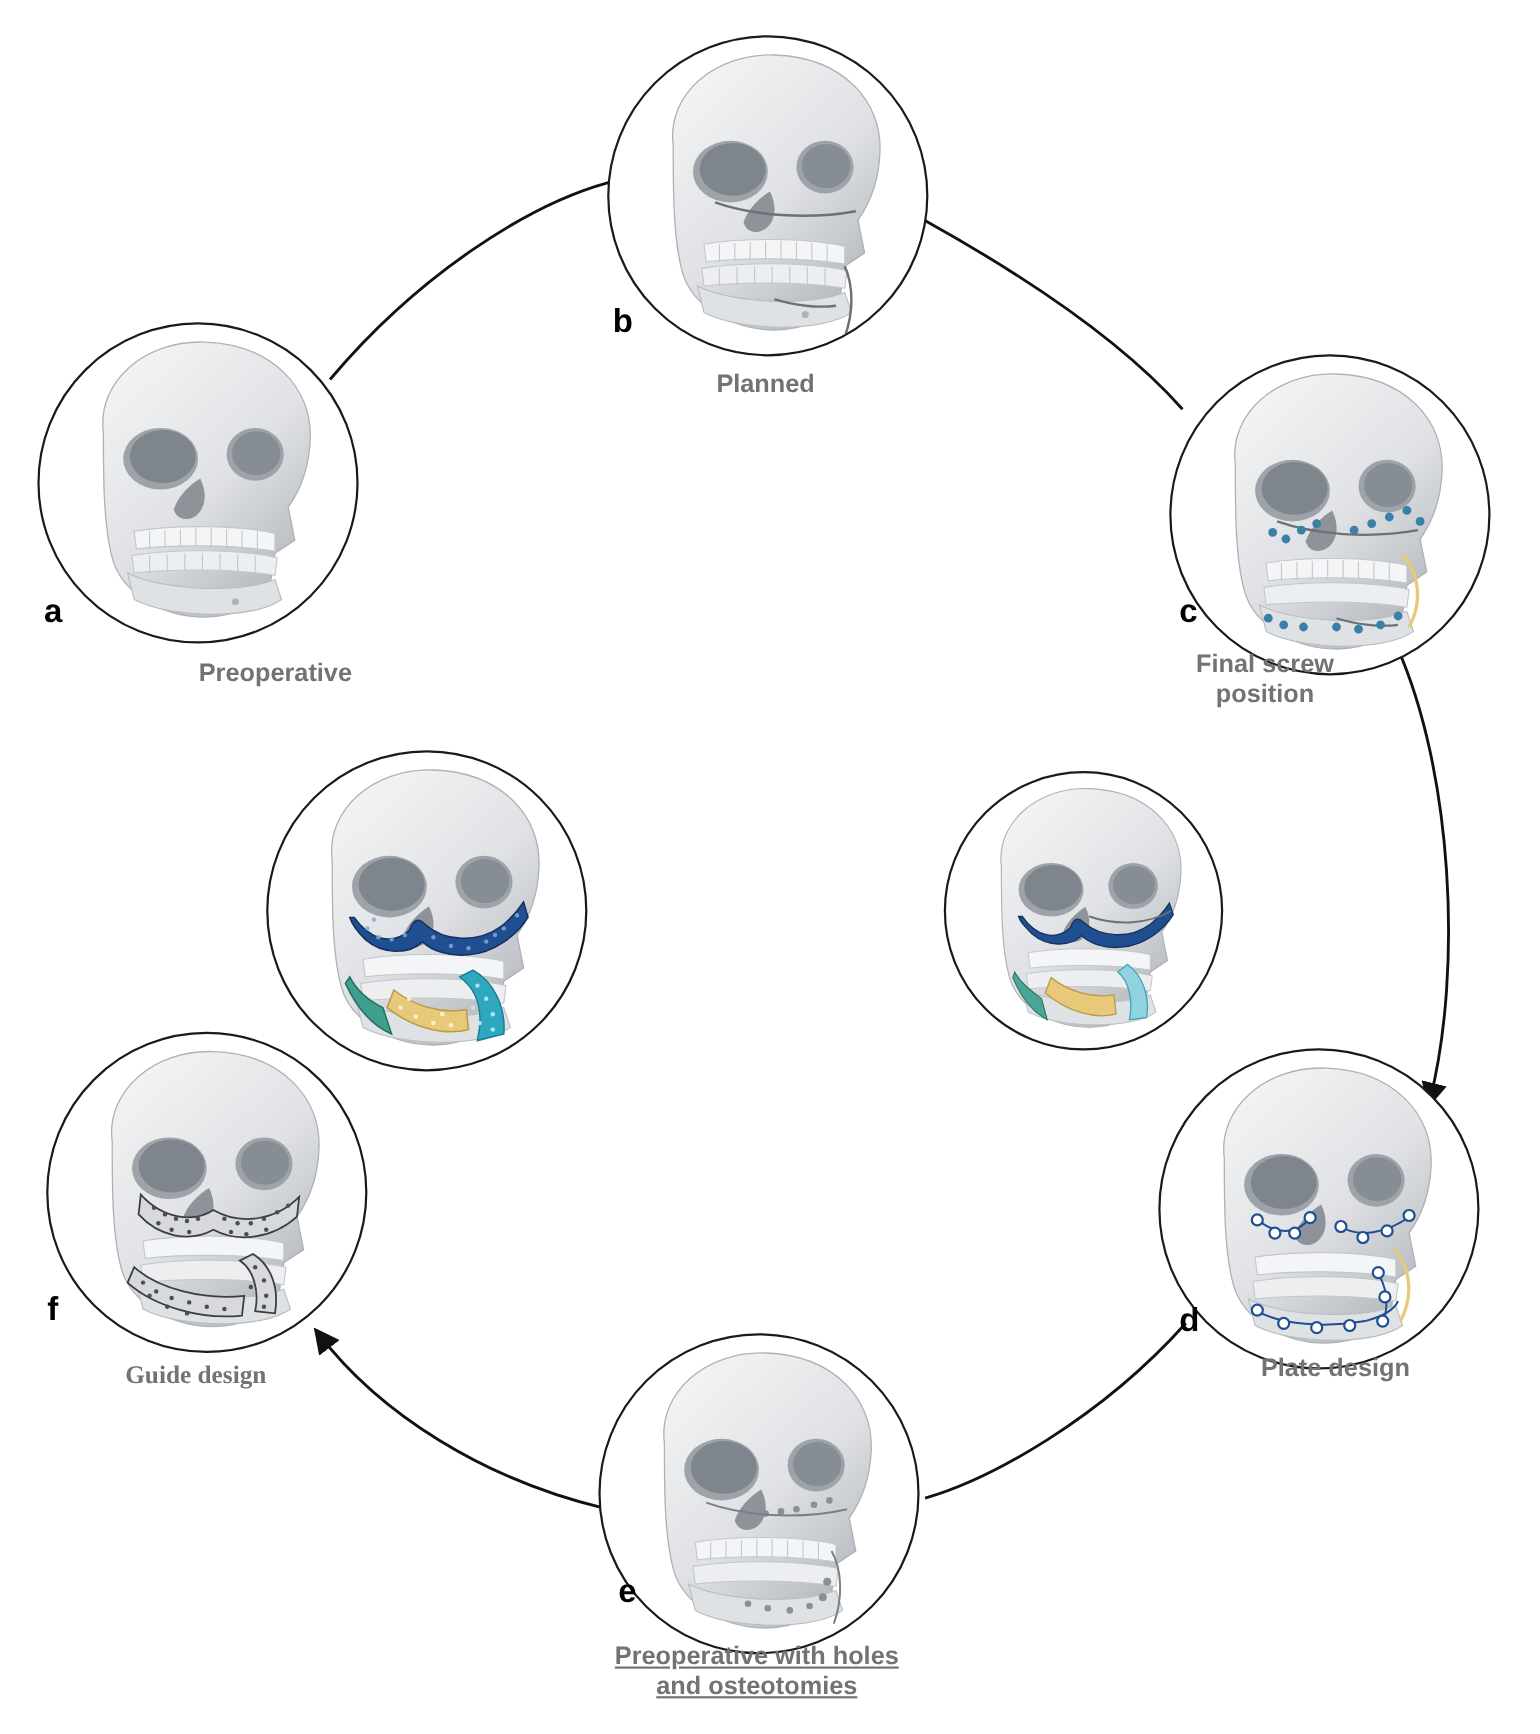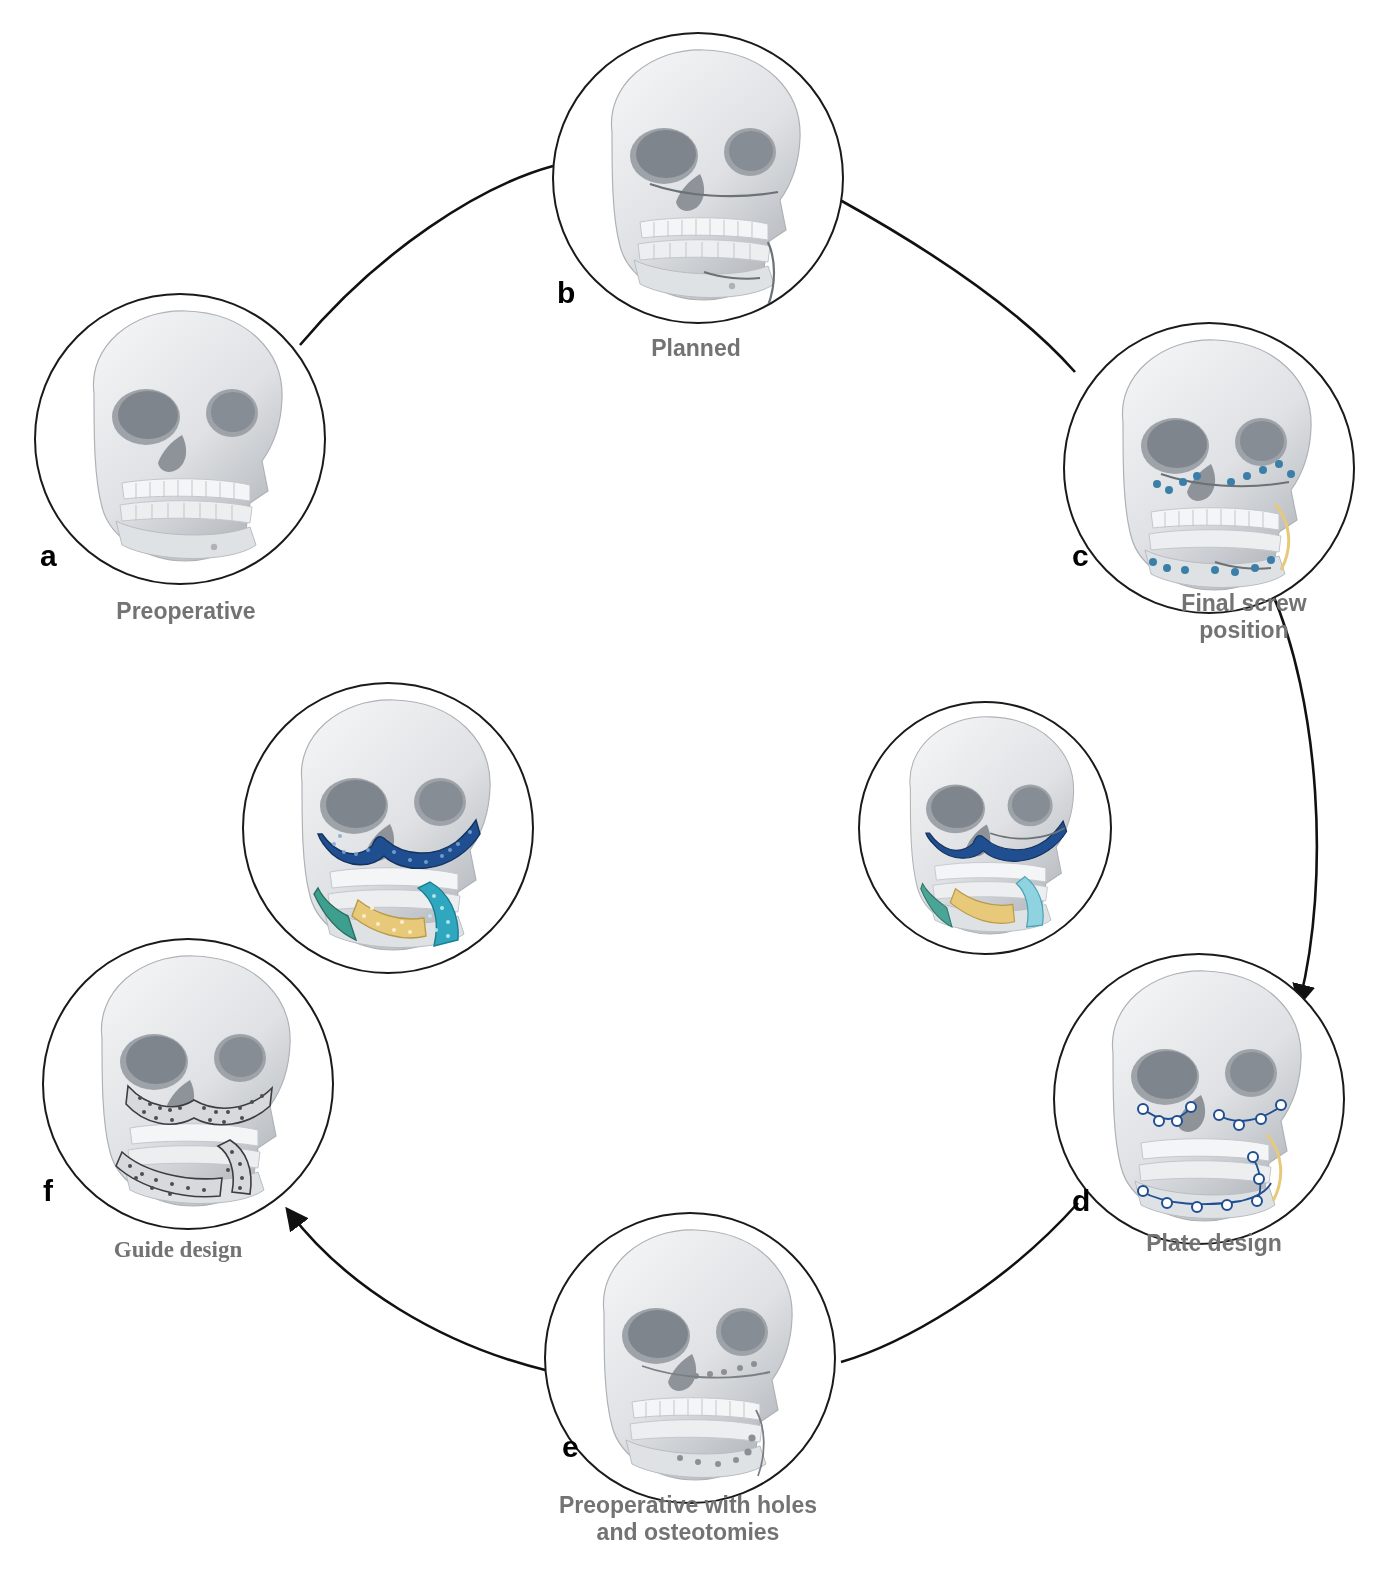--- a/index.html
+++ b/index.html
@@ -126,21 +126,21 @@
               <line x1="180" y1="209" x2="180" y2="225"></line>
             <line x1="196" y1="210" x2="196" y2="226"></line>
           </g>
           <path d="M80,226 C108,240 176,246 214,232 L220,250 C196,268 120,268 86,250 Z" fill="#dfe2e5" stroke="#b8bcc1" stroke-width="1"></path>
           <circle cx="178" cy="252" r="3.2" fill="#aeb2b7"></circle>
         </g>
       </svg>
     </div>
   </div>
   <div class="panel-letter" style="left:40px; top:541px;">a</div>
-  <div class="panel-caption" style="left:36px; top:598px; width:300px;">Preoperative</div>
+  <div class="panel-caption" style="left:20px; top:598px; width:300px;text-align:right;">Preoperative</div>
 
   <div class="node" style="left:552px; top:32px; width:288px; height:288px;">
     <div class="circle" style="width:288px; height:288px;">
       <svg class="skull-wrap" viewBox="0 0 288 288" xmlns="http://www.w3.org/2000/svg">
         <g>
           <path d="M58,98 C52,52 96,14 150,16 C212,18 248,58 246,104 C245,132 236,152 226,166 L232,196 L214,208 L210,234 C206,252 178,266 150,266 C112,266 74,244 66,212 C58,182 58,140 58,98 Z" fill="url(#craniumGrad)" stroke="#aeb2b7" stroke-width="1.2"></path>
           <ellipse cx="110" cy="122" rx="34" ry="28" fill="#9ea3a9"></ellipse>
           <ellipse cx="112" cy="120" rx="30" ry="24" fill="#7f858c"></ellipse>
           <ellipse cx="196" cy="118" rx="26" ry="24" fill="#9ea3a9"></ellipse>
           <ellipse cx="197" cy="117" rx="22" ry="20" fill="#878d94"></ellipse>
@@ -224,21 +224,21 @@
               <circle cx="150" cy="246" r="4"></circle>
             <circle cx="170" cy="248" r="4"></circle>
               <circle cx="190" cy="244" r="4"></circle>
             <circle cx="206" cy="236" r="4"></circle>
           </g>
         </g>
       </svg>
     </div>
   </div>
   <div class="panel-letter" style="left:1072px; top:541px;">c</div>
-  <div class="panel-caption" style="left:1094px; top:590px; width:300px;">Final screw
+  <div class="panel-caption" style="left:1000px; top:590px; width:300px;">Final screw
 position</div>
 
   <div class="node" style="left:1053px; top:953px; width:288px; height:288px;">
     <div class="circle" style="width:288px; height:288px;">
       <svg class="skull-wrap" viewBox="0 0 288 288" xmlns="http://www.w3.org/2000/svg">
         <g>
           <path d="M58,98 C52,52 96,14 150,16 C212,18 248,58 246,104 C245,132 236,152 226,166 L232,196 L214,208 L210,234 C206,252 178,266 150,266 C112,266 74,244 66,212 C58,182 58,140 58,98 Z" fill="url(#craniumGrad)" stroke="#aeb2b7" stroke-width="1.2"></path>
           <ellipse cx="110" cy="122" rx="34" ry="28" fill="#9ea3a9"></ellipse>
           <ellipse cx="112" cy="120" rx="30" ry="24" fill="#7f858c"></ellipse>
           <ellipse cx="196" cy="118" rx="26" ry="24" fill="#9ea3a9"></ellipse>
@@ -316,21 +316,21 @@
           </g>
           <g stroke="#7a7f85" stroke-width="1.8" fill="none">
             <path d="M210,196 C220,214 220,240 212,262"></path>
             <path d="M96,152 C130,164 180,168 224,158"></path>
           </g>
         </g>
       </svg>
     </div>
   </div>
   <div class="panel-letter" style="left:562px; top:1432px;">e</div>
-  <div class="panel-caption" style="left:508px; top:1492px; width:360px;">Preoperative with holes
+  <div class="panel-caption" style="left:508px; top:1492px; width:360px;text-decoration:underline;">Preoperative with holes
 and osteotomies</div>
 
   <div class="node" style="left:42px; top:938px; width:288px; height:288px;">
     <div class="circle" style="width:288px; height:288px;">
       <svg class="skull-wrap" viewBox="0 0 288 288" xmlns="http://www.w3.org/2000/svg">
         <g>
           <path d="M58,98 C52,52 96,14 150,16 C212,18 248,58 246,104 C245,132 236,152 226,166 L232,196 L214,208 L210,234 C206,252 178,266 150,266 C112,266 74,244 66,212 C58,182 58,140 58,98 Z" fill="url(#craniumGrad)" stroke="#aeb2b7" stroke-width="1.2"></path>
           <ellipse cx="110" cy="122" rx="34" ry="28" fill="#9ea3a9"></ellipse>
           <ellipse cx="112" cy="120" rx="30" ry="24" fill="#7f858c"></ellipse>
           <ellipse cx="196" cy="118" rx="26" ry="24" fill="#9ea3a9"></ellipse>

